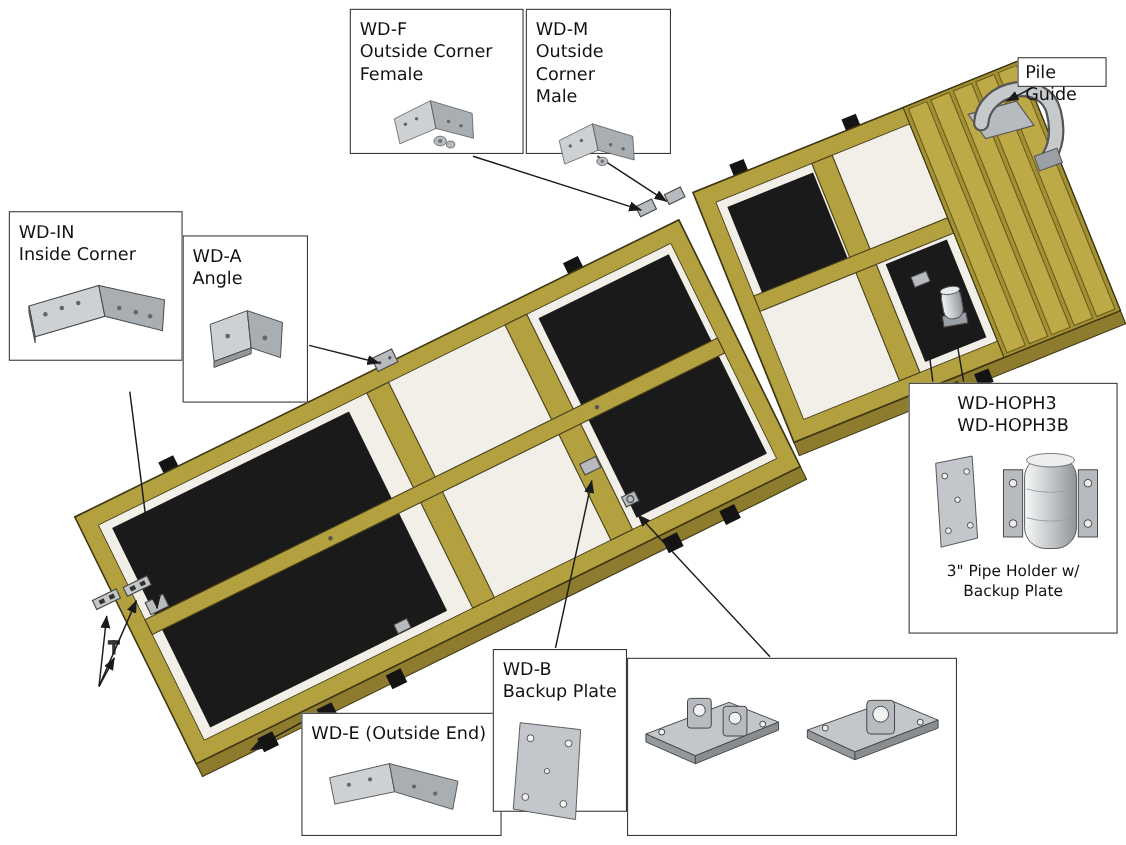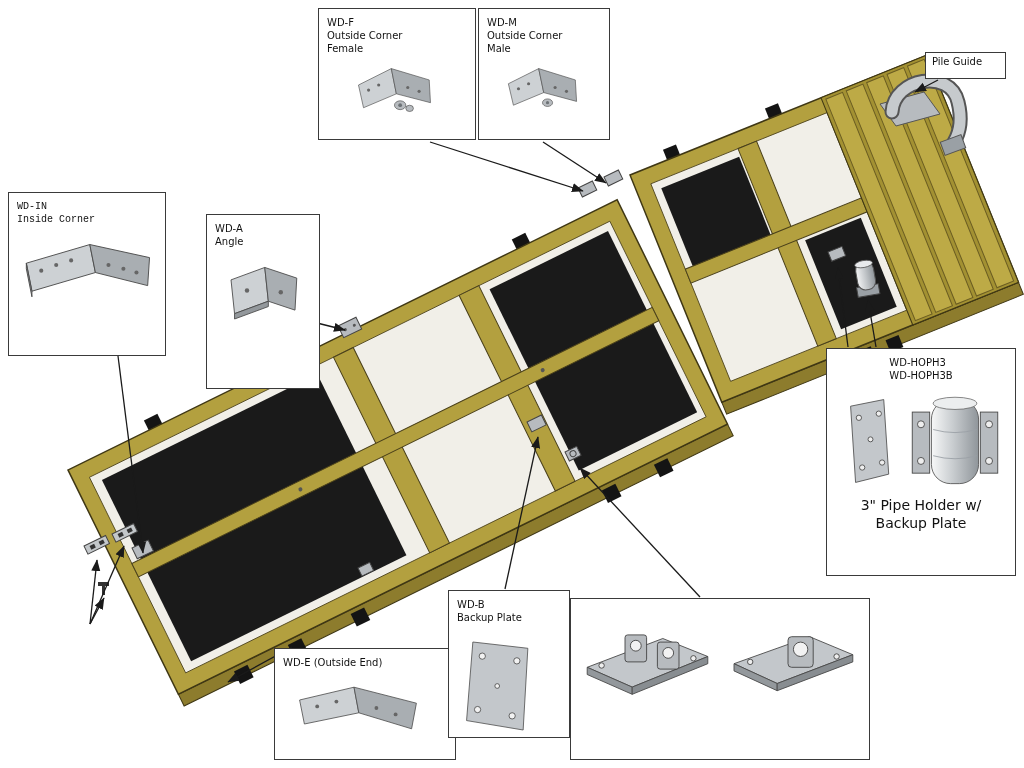--- a/index.html
+++ b/index.html
@@ -5,30 +5,30 @@
   html,body{margin:0;padding:0;background:#fff;}
   .stage{
     position:relative;width:1024px;height:768px;background:#ffffff;overflow:hidden;
     font-family:"DejaVu Sans","Liberation Sans",sans-serif;color:#111;
   }
   .scene{position:absolute;left:0;top:0;}
   .callout{
     position:absolute;background:#ffffff;border:1.6px solid #3a3a3a;
     padding:8px;box-sizing:border-box;
   }
-  .label{font-size:10px;line-height:1.28;white-space:pre-line;color:#111;}
+  .label{font-size:16px;line-height:1.28;white-space:pre-line;color:#111;}
   .caption{font-size:14px;line-height:1.28;white-space:pre-line;color:#111;text-align:center;margin-top:4px;}
   .part{display:block;margin-top:6px;}
   .imgrow{display:flex;gap:10px;align-items:flex-end;justify-content:center;margin-top:4px;}
   
   .b-wdf  {left:318px;top:8px;  width:158px;height:132px;}
   .b-wdm  {left:478px;top:8px;  width:132px;height:132px;}
   .b-pile {left:925px;top:52px; width:81px; height:27px;padding:3px 6px;}
-  .b-wdin {left:8px;  top:192px;width:158px;height:164px;font-family:Liberation Mono, monospace;}
-  .b-wda  {left:166px;top:214px;width:114px;height:175px;margin-left:40px;}
+  .b-wdin {left:8px;  top:192px;width:158px;height:136px;}
+  .b-wda  {left:166px;top:214px;width:114px;height:152px;}
   .b-hoph {left:826px;top:348px;width:190px;height:228px;text-align:center;}
   .b-wdw  {left:8px;  top:625px;width:168px;height:131px;}
   .b-wde  {left:274px;top:648px;width:182px;height:112px;}
   .b-wdb  {left:448px;top:590px;width:122px;height:148px;}
   .b-wdtf {left:570px;top:598px;width:300px;height:162px;}
   .b-hoph .label{text-align:left;display:inline-block;}
 </style>
 </head>
 <body>
 

